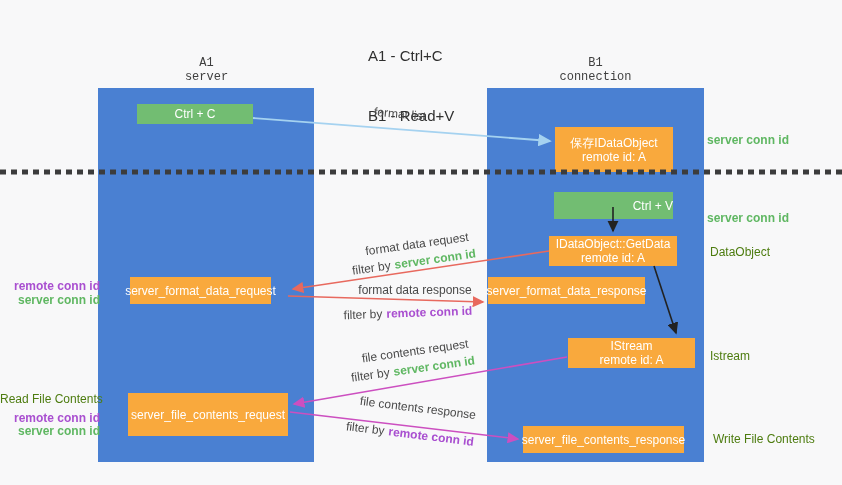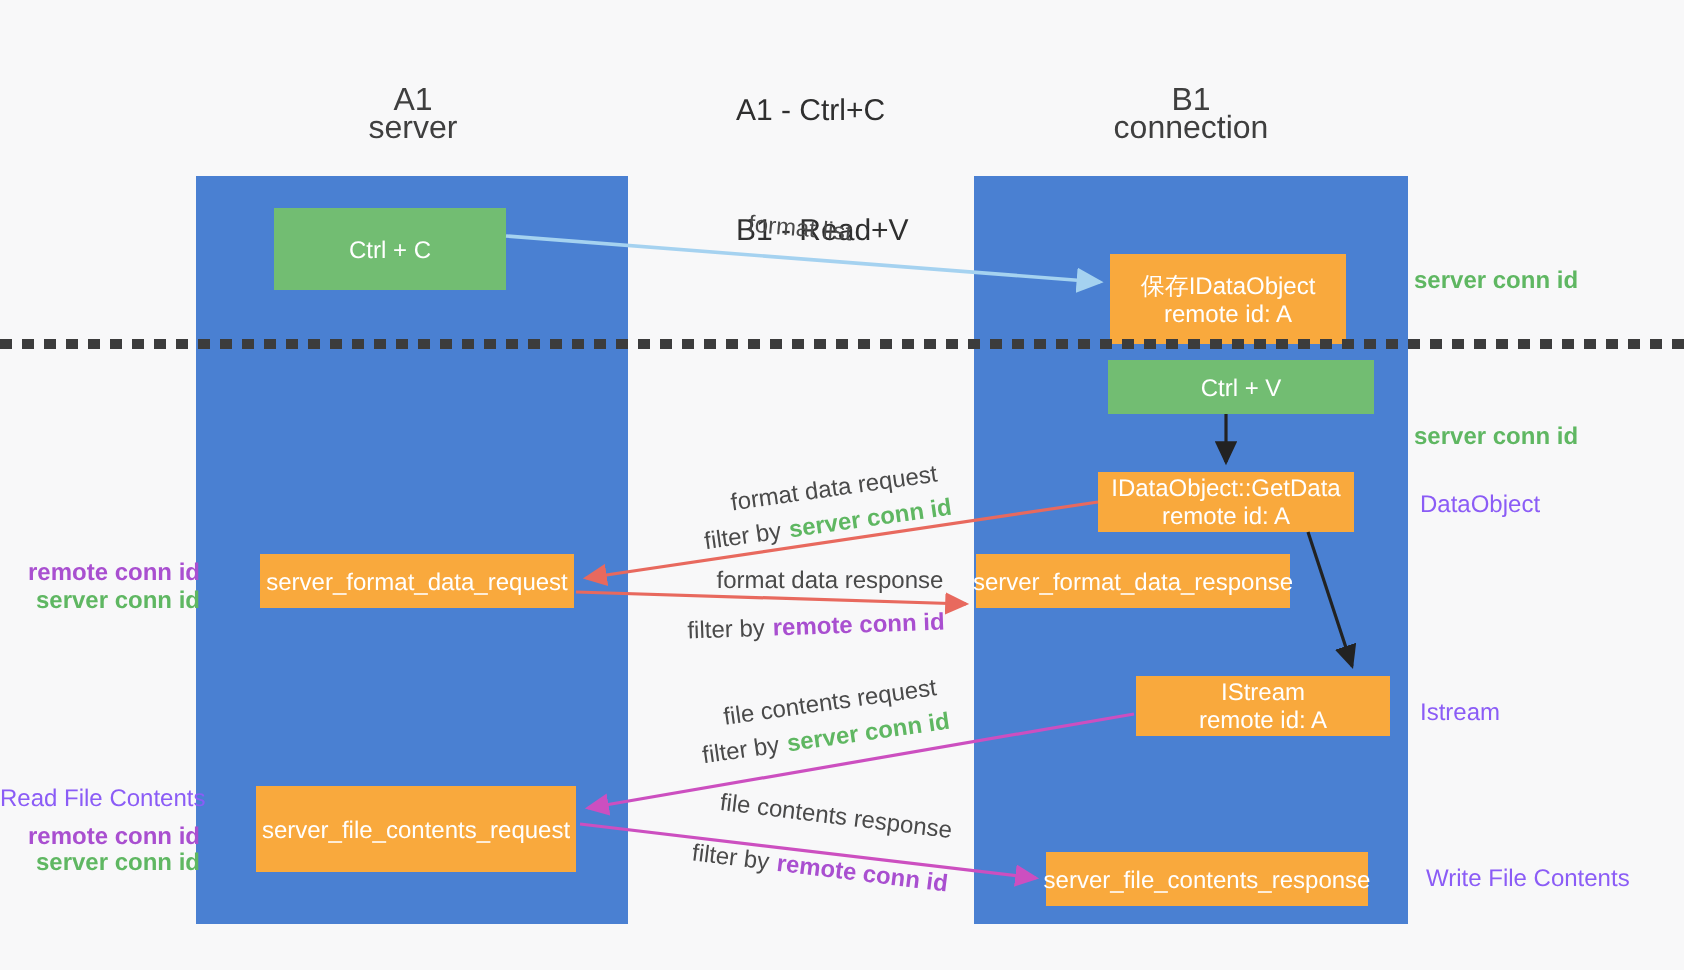--- a/index.html
+++ b/index.html
@@ -3,29 +3,29 @@
 <meta charset="utf-8">
 <style>
   html,body{margin:0;padding:0;}
   .canvas{
     position:relative; width:842px; height:485px;
     background:#f8f8f9; overflow:hidden;
     font-family:"Liberation Sans", sans-serif;
   }
   .col{position:absolute; background:#4a80d2;}
   .title{position:absolute; left:368px; top:6px; font-size:15px; line-height:20px; color:#2f2f2f; white-space:pre;}
-  .colhead{position:absolute; width:217px; text-align:center; font-size:16px; line-height:14px; color:#3f3f3f; top:44px;}
+  .colhead{position:absolute; width:217px; text-align:center; font-size:12px; line-height:14px; color:#3f3f3f; top:56px;font-family:Liberation Mono, monospace;}
   .box{
     position:absolute; display:flex; flex-direction:column;
     align-items:center; justify-content:center;
     color:#fff; font-size:12px; line-height:14px; text-align:center; white-space:nowrap;
   }
   .green{background:#72bd72;}
   .orange{background:#f9a93d;}
-  .lbl{position:absolute; font-size:12px; color:#8b5cf6; white-space:nowrap;}
+  .lbl{position:absolute; font-size:12px; color:#4d7c0f; white-space:nowrap;}
   .alabel{position:absolute; font-size:12px; color:#4a4a4a; white-space:nowrap; transform-origin:center;}
   .green-t{color:#5fb762; font-weight:bold;}
   .purple-t{color:#a94fd0; font-weight:bold;}
   .sp{margin-left:4px;}
   .rightalign{text-align:right;}
   .overlay{position:absolute; left:0; top:0; pointer-events:none;}
   .sep{stroke:#3c3c3c; stroke-width:5; stroke-dasharray:6 5;}
   .aBlue{stroke:#a5d2f0; stroke-width:1.8; fill:none;}
   .aRed{stroke:#e8695e; stroke-width:1.6; fill:none;}
   .aMag{stroke:#cc4fc0; stroke-width:1.6; fill:none;}
@@ -46,40 +46,40 @@
     <div>server</div>
   </div>
   <div class="colhead" style="left:487px;">
     <div>B1</div>
     <div>connection</div>
   </div>
 
   <div class="col" style="left:98px; top:88px; width:216px; height:374px;"></div>
   <div class="col" style="left:487px; top:88px; width:217px; height:374px;"></div>
 
-  <div class="box green" style="left:137px; top:104px; width:116px; height:41px;">
+  <div class="box green" style="left:137px; top:104px; width:116px; height:20px;">
     <div>Ctrl + C</div>
   </div>
-  <div class="box green" style="left:554px; top:180px; width:133px; height:27px;">
+  <div class="box green" style="left:554px; top:192px; width:119px; height:27px;align-items:flex-end;">
     <div>Ctrl + V</div>
   </div>
 
   <div class="box orange" style="left:555px; top:127px; width:118px; height:45px;">
     <div>保存IDataObject</div>
     <div>remote id: A</div>
   </div>
   <div class="box orange" style="left:549px; top:236px; width:128px; height:30px;">
     <div>IDataObject::GetData</div>
     <div>remote id: A</div>
   </div>
   <div class="box orange" style="left:568px; top:338px; width:127px; height:30px;">
     <div>IStream</div>
     <div>remote id: A</div>
   </div>
-  <div class="box orange" style="left:130px; top:277px; width:157px; height:27px;">
+  <div class="box orange" style="left:130px; top:277px; width:141px; height:27px;">
     <div>server_format_data_request</div>
   </div>
   <div class="box orange" style="left:488px; top:277px; width:157px; height:27px;">
     <div>server_format_data_response</div>
   </div>
   <div class="box orange" style="left:128px; top:393px; width:160px; height:43px;">
     <div>server_file_contents_request</div>
   </div>
   <div class="box orange" style="left:523px; top:426px; width:161px; height:27px;">
     <div>server_file_contents_response</div>

